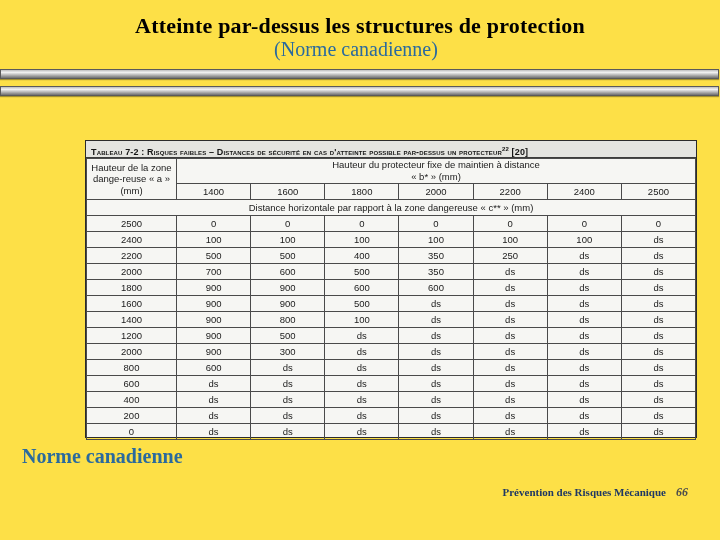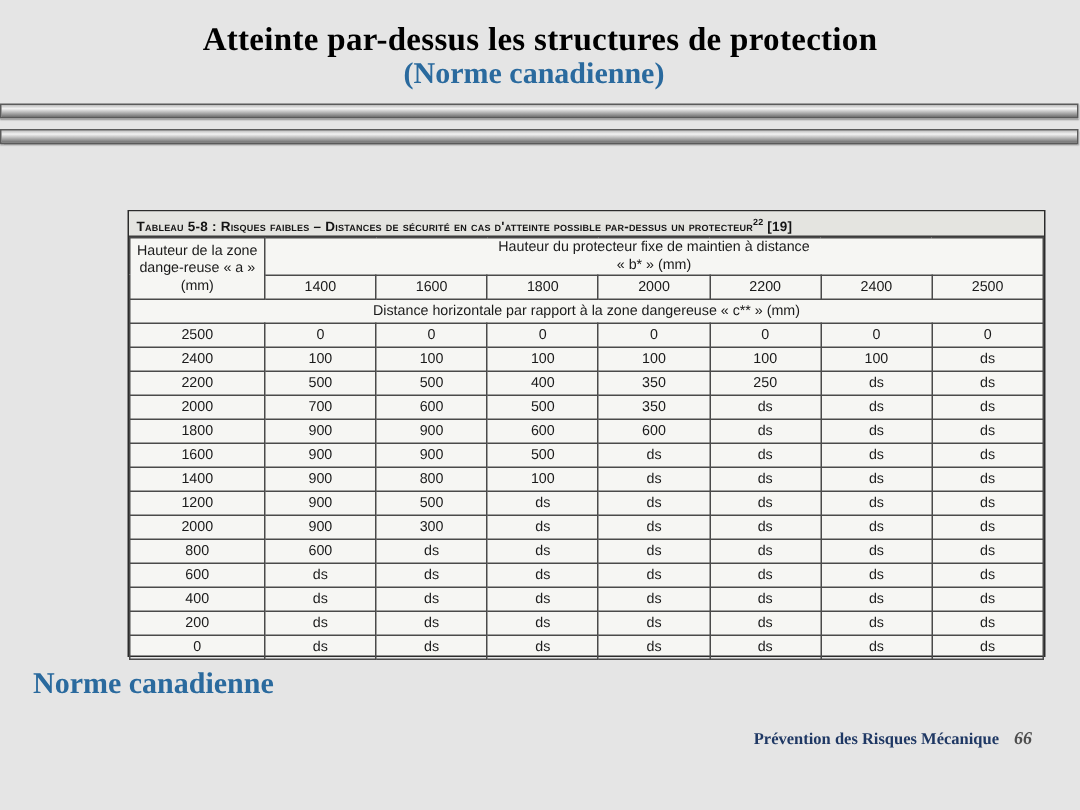--- a/index.html
+++ b/index.html
@@ -3,30 +3,30 @@
 <meta charset="utf-8">
 <style>
   * { margin:0; padding:0; box-sizing:border-box; }
   html,body { width:720px; height:540px; }
   body {
     background:#ffffff;
     font-family:"Liberation Serif", serif;
     position:relative;
     overflow:hidden;
   }
-  .slide { position:absolute; inset:0; background:#e5e5e5; }
+  .slide { position:absolute; inset:0; background:#fde047; }
 
   .title-line1 {
     position:absolute; top:13px; left:0; width:720px;
     text-align:center; font-size:22px; font-weight:bold; color:#000000;
     letter-spacing:0.2px;
   }
   .title-line2 {
     position:absolute; top:38px; left:0; width:712px;
-    text-align:center; font-size:20px; font-weight:bold; color:#2a6a9e;
+    text-align:center; font-size:20px; font-weight:normal; color:#2a6a9e;
   }
 
   .deco-bar {
     position:absolute; left:0; width:719px; height:10px;
     border:1px solid #5a5a5a;
     background:linear-gradient(to bottom, #bdbdbd 0%, #f2f2f2 30%, #c4c4c4 55%, #6f6f6f 100%);
     box-shadow:0 1px 1px rgba(0,0,0,0.35);
   }
   .deco-bar.bar1 { top:69px; }
   .deco-bar.bar2 { top:86px; }
@@ -83,22 +83,22 @@
 <div class="slide">
 
   <div class="title-line1">Atteinte par-dessus les structures de protection</div>
   <div class="title-line2">(Norme canadienne)</div>
 
   <div class="deco-bar bar1"></div>
   <div class="deco-bar bar2"></div>
 
   <div class="figure">
     <div class="fig-title">
-      <span>Tableau 5-8 : Risques faibles – Distances de sécurité en cas d'atteinte possible par-dessus un protecteur</span><sup>22</sup>
-      <span>[19]</span>
+      <span>Tableau 7-2 : Risques faibles – Distances de sécurité en cas d'atteinte possible par-dessus un protecteur</span><sup>22</sup>
+      <span>[20]</span>
     </div>
     <table class="dist">
       <colgroup>
         <col style="width:90px">
         <col span="7">
       </colgroup>
       <thead>
         <tr>
           <th class="corner" rowspan="2">Hauteur de la zone dange-reuse « a » (mm)</th>
           <th class="group-head" colspan="7">

